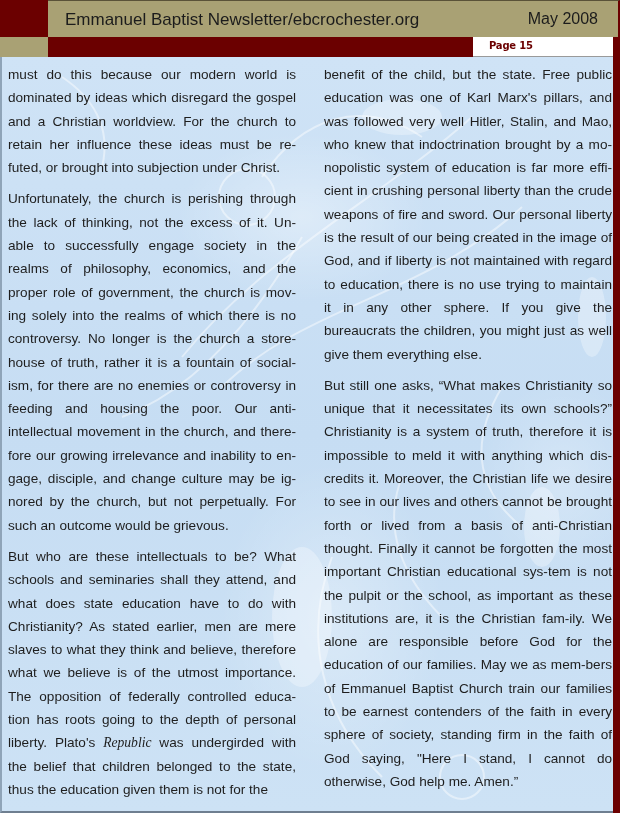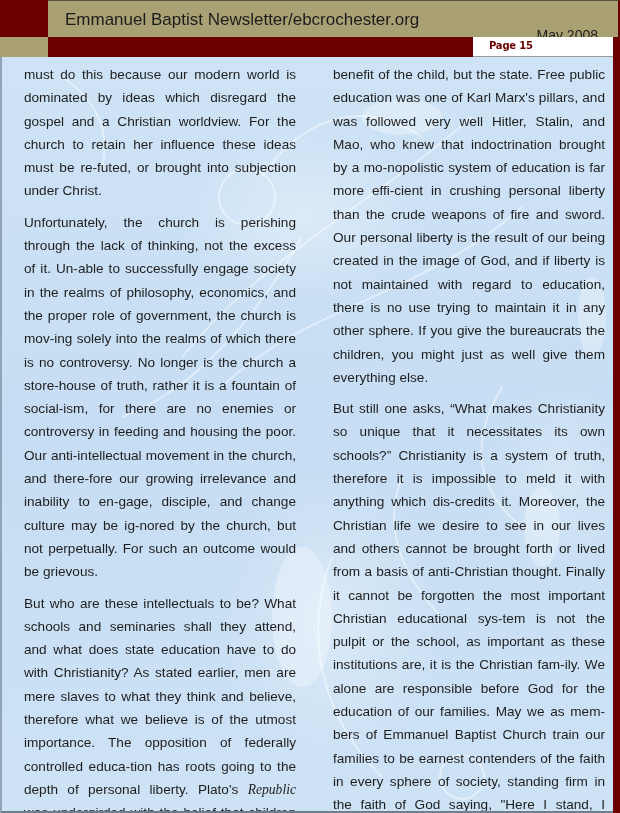--- a/index.html
+++ b/index.html
@@ -11,21 +11,21 @@
   .hdr-corner { position:absolute; left:0; top:0; width:48px; height:37px; background:#6b0000; }
   .hdr-bar {
     position:absolute; left:48px; top:0; width:572px; height:37px;
     background:#a9a174; box-sizing:border-box;
     border-top:1px solid #5a5238; border-right:2px solid #6b0000;
   }
   .hdr-title {
     position:absolute; left:17px; top:9px; font-size:17px; color:#1c1c1c;
   }
   .hdr-date {
-    position:absolute; right:20px; top:26px; font-size:14px; color:#1c1c1c;
+    position:absolute; right:20px; top:9px; font-size:16px; color:#1c1c1c;
   }
   .sub-corner { position:absolute; left:0; top:37px; width:48px; height:20px; background:#a9a174; }
   .sub-bar { position:absolute; left:48px; top:37px; width:425px; height:20px; background:#6b0000; }
   .page-label-box {
     position:absolute; left:473px; top:37px; width:156px; height:20px; background:#ffffff;
     border-bottom:1px solid #9a9a9a; box-sizing:border-box;
   }
   .page-label {
     position:absolute; left:16px; top:3px; font-size:10px; font-weight:bold; color:#6b0000;
     font-family:"DejaVu Sans", sans-serif; letter-spacing:-0.2px;
@@ -41,22 +41,22 @@
       linear-gradient(180deg, #cfe3f6 0%, #c6ddf3 50%, #cde2f5 100%);
     overflow:hidden;
   }
   .swirl { position:absolute; left:0; top:0; width:611px; height:754px; pointer-events:none; }
   .col {
     position:absolute; top:6px; width:288px;
     font-size:13.6px; line-height:23.3px; color:#1e1e1e;
     text-align:justify;
   }
   .col-left { left:6px; }
-  .col-right { left:315px; }
-  .col p { margin:0 0 8px 16px; }
+  .col-right { left:322px; }
+  .col p { margin:0 0 8px 0; }
   .col p em { font-style:italic;font-family:Liberation Serif, serif; }
 </style>
 </head>
 <body>
 
 <div class="hdr-corner"></div>
 <div class="hdr-bar">
   <span class="hdr-title">Emmanuel Baptist Newsletter/ebcrochester.org</span>
   <span class="hdr-date">May 2008</span>
 </div>

